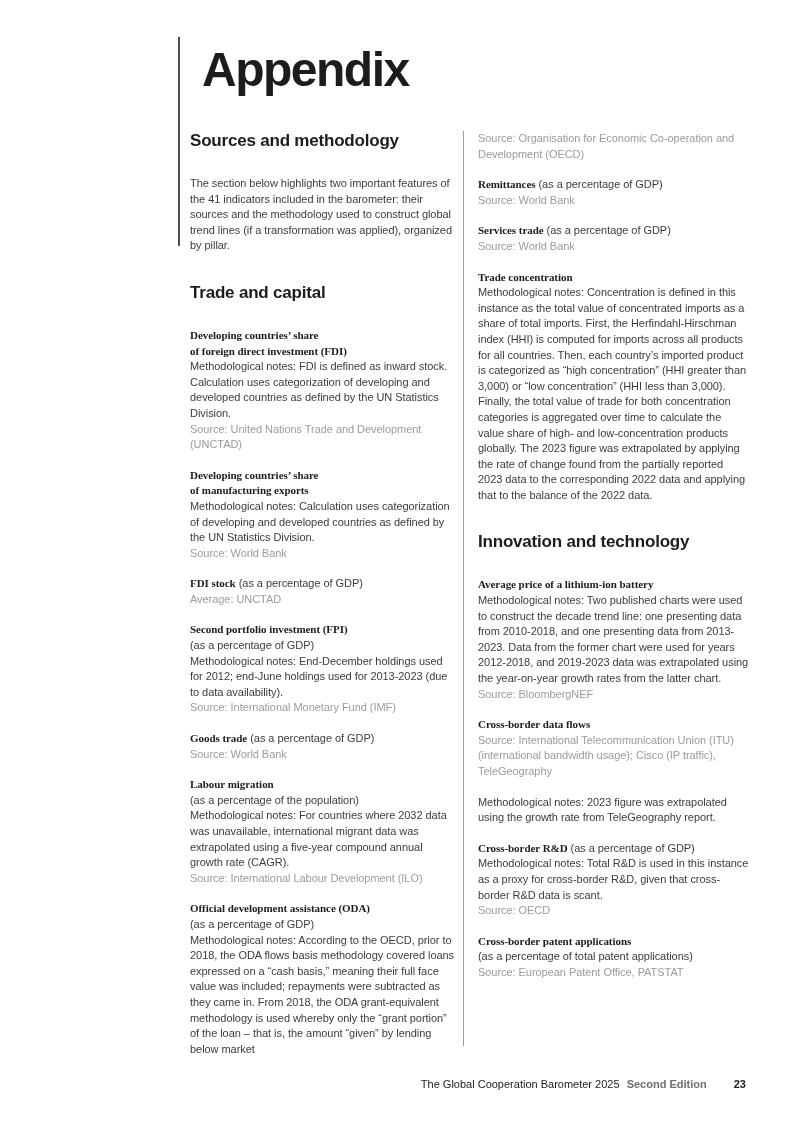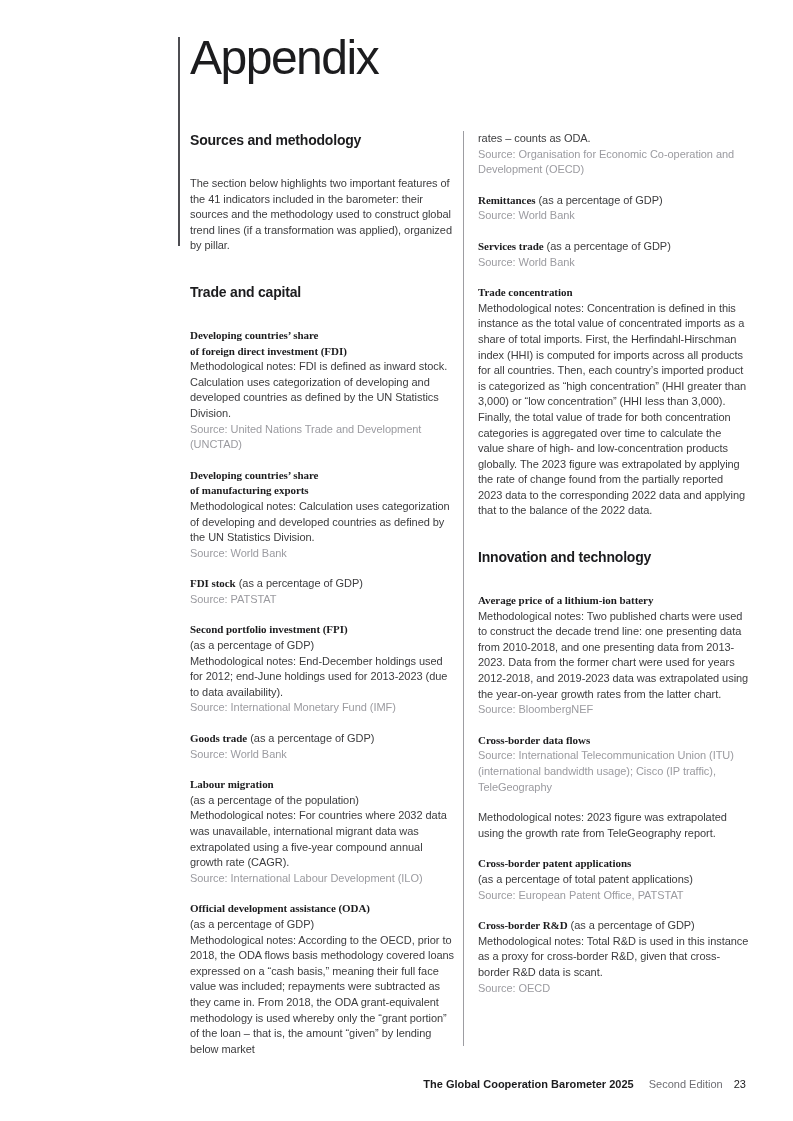--- a/index.html
+++ b/index.html
@@ -5,59 +5,59 @@
   html,body { margin:0; padding:0; background:#e8e8e8; }
   .page {
     position:relative;
     width:793px; height:1121px;
     background:var(--page-bg,#ffffff);
     overflow:hidden;
     font-family:"Liberation Sans","DejaVu Sans",sans-serif;
     margin:0 auto;
   }
   .page-title {
-    position:absolute; left:186px; top:28px; margin:4px;
-    font-size:48px; line-height:52px; font-weight:400;
+    position:absolute; left:186px; top:28px; margin:16px;
+    font-size:48px; line-height:52px; font-weight:700;
     letter-spacing:-1.5px; color:var(--heading-text,#141416);
   }
   .title-rule {
     position:absolute; left:178px; top:37px;
     width:2px; height:209px;
     background:var(--title-rule,#4d4d52);
   }
   .col-divider {
     position:absolute; left:463px; top:131px;
     width:1px; height:915px;
     background:var(--divider,#9d9da2);
   }
   .column {
     position:absolute; top:131px;
     font-size:11px; line-height:15.6px; letter-spacing:-0.05px;
     color:var(--body-text,#3c3c3e);
   }
   .col-left  { left:190px; width:266px; }
   .col-right { left:478px; width:272px; }
   .section-heading {
-    font-size:14px; line-height:19px; font-weight:700;
+    font-size:17px; line-height:19px; font-weight:700;
     letter-spacing:-0.2px; color:var(--heading-text,#1c1c1e);
     margin:29px 0 26px 0;
   }
   .column > :first-child { margin-top:0 !important; }
   .entry { margin:0 0 15px 0; }
   .entry-title { font-weight:700; color:var(--heading-text,#232325); }
   .title-text { white-space:pre-line;font-family:Liberation Serif, serif; }
   .suffix { font-weight:400; color:var(--body-text,#3c3c3e); }
   .entry-source { color:var(--source-text,#9b9ba0); }
   .footer {
     position:absolute; top:1077px; right:47px;
     font-size:11px; line-height:14px; white-space:nowrap;
   }
-  .footer-title { font-weight:700; color:var(--heading-text,#1c1c1e); }
-  .footer-edition { font-weight:400; color:#6e6e73; margin-left:12px; }
-  .footer-page { font-weight:400; color:var(--heading-text,#1c1c1e); margin-left:8px; }
+  .footer-title { font-weight:400; color:var(--heading-text,#1c1c1e); }
+  .footer-edition { font-weight:700; color:#6e6e73; margin-left:4px; }
+  .footer-page { font-weight:700; color:var(--heading-text,#1c1c1e); margin-left:24px; }
 </style>
 </head>
 <body>
 
 <div class="page" style="--page-bg: #ffffff; --heading-text: #1c1c1e; --body-text: #3c3c3e; --source-text: #9b9ba0; --divider: #9d9da2; --title-rule: #4d4d52;">
   <div class="title-rule"></div>
   <h1 class="page-title">Appendix</h1>
   <div class="col-divider"></div>
   <div class="column col-left">
       <h2 class="section-heading">Sources and methodology</h2>
@@ -72,21 +72,21 @@
         <div class="entry-source">Source: United Nations Trade and Development (UNCTAD)</div>
       </div>
       <div class="entry">
         <div class="entry-title"><span class="title-text">Developing countries’ share
 of manufacturing exports</span></div>
         <div class="entry-body">Methodological notes: Calculation uses categorization of developing and developed countries as defined by the UN Statistics Division.</div>
         <div class="entry-source">Source: World Bank</div>
       </div>
       <div class="entry">
         <div class="entry-title"><span class="title-text">FDI stock</span><span class="suffix"> (as a percentage of GDP)</span></div>
-        <div class="entry-source">Source: PATSTAT</div>
+        <div class="entry-source">Average: UNCTAD</div>
       </div>
       <div class="entry">
         <div class="entry-title"><span class="title-text">Second portfolio investment (FPI)</span></div>
         <div class="suffix">(as a percentage of GDP)</div>
         <div class="entry-body">Methodological notes: End-December holdings used for 2012; end-June holdings used for 2013-2023 (due to data availability).</div>
         <div class="entry-source">Source: International Monetary Fund (IMF)</div>
       </div>
       <div class="entry">
         <div class="entry-title"><span class="title-text">Goods trade</span><span class="suffix"> (as a percentage of GDP)</span></div>
         <div class="entry-source">Source: World Bank</div>
@@ -98,21 +98,20 @@
         <div class="entry-source">Source: International Labour Development (ILO)</div>
       </div>
       <div class="entry">
         <div class="entry-title"><span class="title-text">Official development assistance (ODA)</span></div>
         <div class="suffix">(as a percentage of GDP)</div>
         <div class="entry-body">Methodological notes: According to the OECD, prior to 2018, the ODA flows basis methodology covered loans expressed on a “cash basis,” meaning their full face value was included; repayments were subtracted as they came in. From 2018, the ODA grant-equivalent methodology is used whereby only the “grant portion” of the loan – that is, the amount “given” by lending below market</div>
       </div>
     </div>
   <div class="column col-right">
       <div class="entry">
-        <div class="entry-body">rates – counts as ODA.</div>
         <div class="entry-source">Source: Organisation for Economic Co-operation and Development (OECD)</div>
       </div>
       <div class="entry">
         <div class="entry-title"><span class="title-text">Remittances</span><span class="suffix"> (as a percentage of GDP)</span></div>
         <div class="entry-source">Source: World Bank</div>
       </div>
       <div class="entry">
         <div class="entry-title"><span class="title-text">Services trade</span><span class="suffix"> (as a percentage of GDP)</span></div>
         <div class="entry-source">Source: World Bank</div>
       </div>
@@ -127,28 +126,28 @@
         <div class="entry-source">Source: BloombergNEF</div>
       </div>
       <div class="entry">
         <div class="entry-title"><span class="title-text">Cross-border data flows</span></div>
         <div class="entry-source">Source: International Telecommunication Union (ITU) (international bandwidth usage); Cisco (IP traffic), TeleGeography</div>
       </div>
       <div class="entry">
         <div class="entry-body">Methodological notes: 2023 figure was extrapolated using the growth rate from TeleGeography report.</div>
       </div>
       <div class="entry">
+        <div class="entry-title"><span class="title-text">Cross-border R&amp;D</span><span class="suffix"> (as a percentage of GDP)</span></div>
+        <div class="entry-body">Methodological notes: Total R&amp;D is used in this instance as a proxy for cross-border R&amp;D, given that cross-border R&amp;D data is scant.</div>
+        <div class="entry-source">Source: OECD</div>
+      </div>
+      <div class="entry">
         <div class="entry-title"><span class="title-text">Cross-border patent applications</span></div>
         <div class="suffix">(as a percentage of total patent applications)</div>
         <div class="entry-source">Source: European Patent Office, PATSTAT</div>
-      </div>
-      <div class="entry">
-        <div class="entry-title"><span class="title-text">Cross-border R&amp;D</span><span class="suffix"> (as a percentage of GDP)</span></div>
-        <div class="entry-body">Methodological notes: Total R&amp;D is used in this instance as a proxy for cross-border R&amp;D, given that cross-border R&amp;D data is scant.</div>
-        <div class="entry-source">Source: OECD</div>
       </div>
     </div>
   <div class="footer">
     <span class="footer-title">The Global Cooperation Barometer 2025</span>
     <span class="footer-edition">Second Edition</span>
     <span class="footer-page">23</span>
   </div>
 </div>
 
 </body></html>

